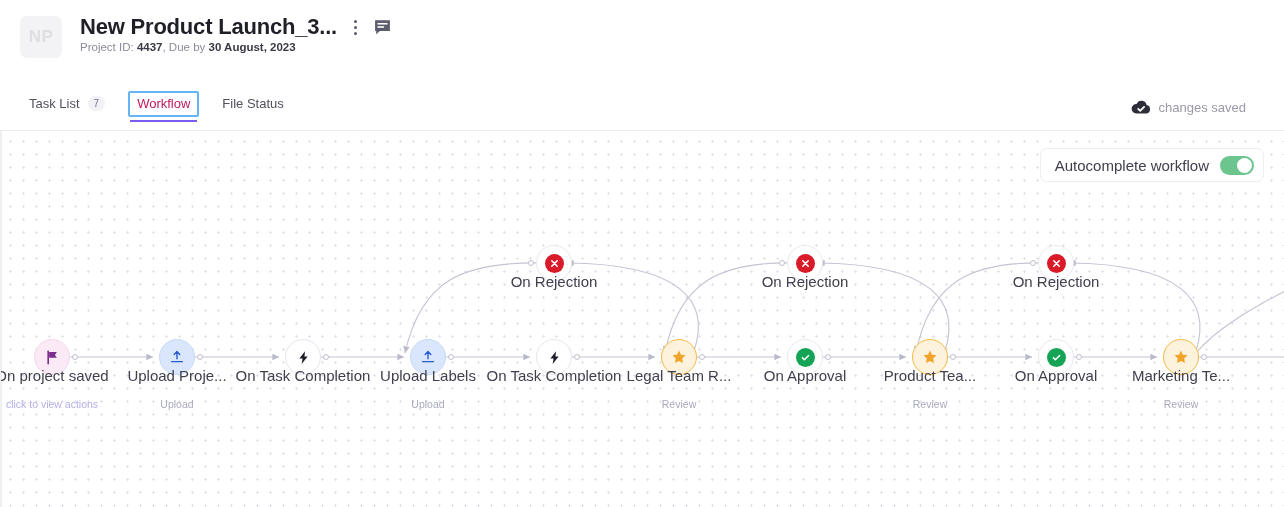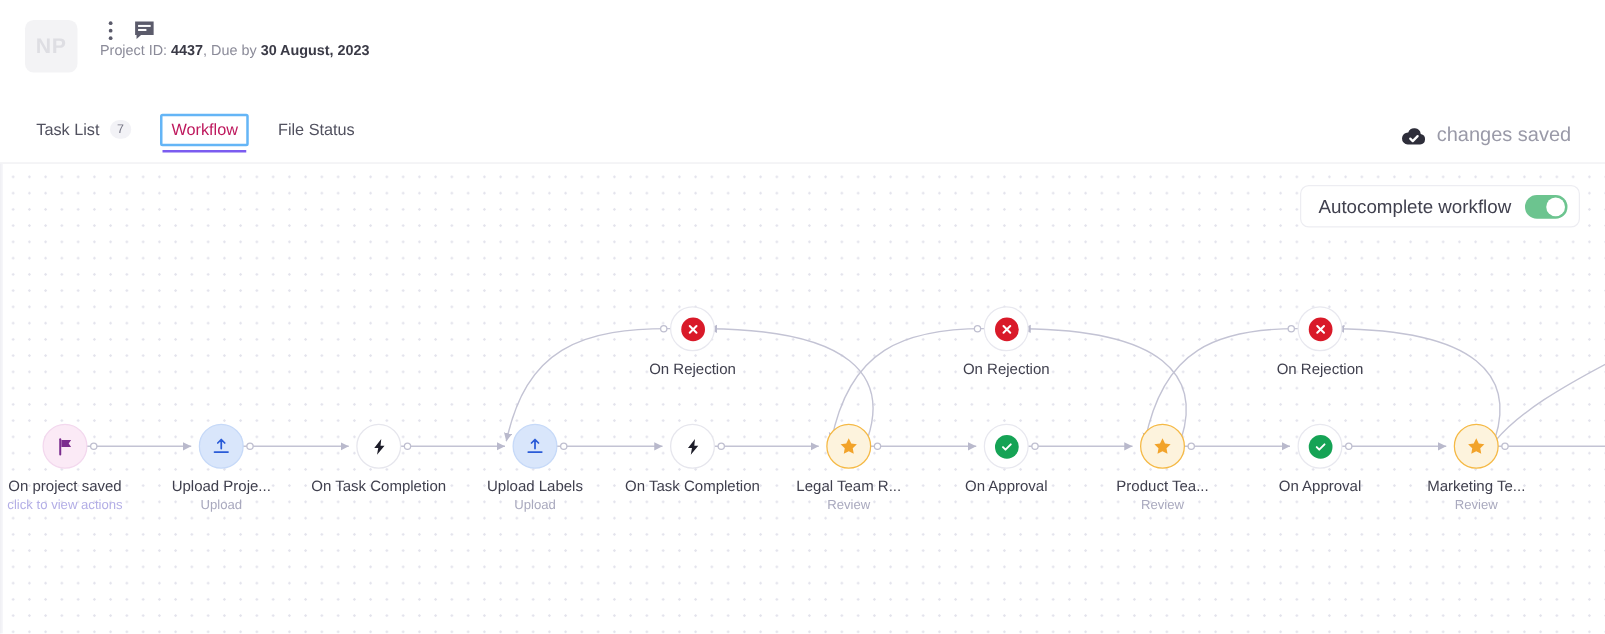--- a/index.html
+++ b/index.html
@@ -106,23 +106,23 @@
     pointer-events: none;
   }
   .tab.active .underline {
     position: absolute;
     left: 2px; right: 2px; bottom: -1px;
     height: 2px;
     background: #7b5cf0;
   }
   .saved {
     position: absolute;
-    right: 27px; top: 4px;
+    right: 38px; top: 4px;
     display: flex; align-items: center; gap: 8px;
-    font-size: 16px;
+    font-size: 13px;
     color: #9a9aa8;
   }
 
   
   .canvas {
     position: relative;
     width: 1284px;
     height: 376px;
     background-color: #ffffff;
     background-image: radial-gradient(#e3e3ec 1px, transparent 1.1px);
@@ -197,23 +197,23 @@
     top: 50%;
     transform: translateY(-50%);
   }
   .port.right { right: -9px; }
   .port.left  { left: -9px; }
 
   .label {
     position: absolute;
     left: 50%;
     transform: translateX(-50%);
-    top: 43px;
+    top: 30px;
     white-space: nowrap;
-    font-size: 12px;
+    font-size: 15px;
     color: #3f3f4d;
     line-height: 14px;
   }
   .sublabel {
     position: absolute;
     left: 50%;
     transform: translateX(-50%);
     top: 59px;
     white-space: nowrap;
     font-size: 10.5px;
@@ -224,20 +224,21 @@
   .sublabel.hint { color: #b3aee6; }
 </style>
 </head>
 <body>
 
 <div class="header">
   <div class="header-row">
     <div class="avatar">NP</div>
     <div class="title-block">
       <div class="title-line">
+        <div class="proj-title">New Product Launch_3...</div>
         <div class="kebab">
             <i></i>
             <i></i>
             <i></i>
           </div>
         <svg class="comment-icon" viewBox="0 0 20 20">
           <path d="M2.2 2.4h15.6v11.2H7.2L3.4 17V13.6H2.2z" fill="#5b5b6b"></path>
           <rect x="4.7" y="5.2" width="10.6" height="1.7" fill="#ffffff"></rect>
           <rect x="4.7" y="8.6" width="7" height="1.7" fill="#ffffff"></rect>
         </svg>

